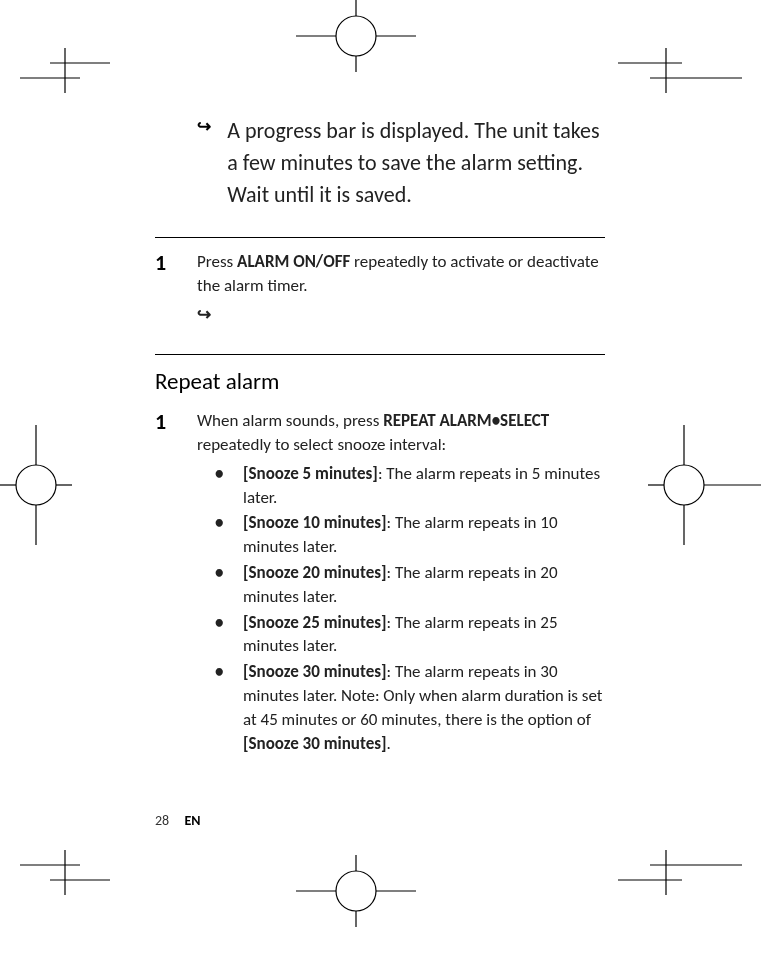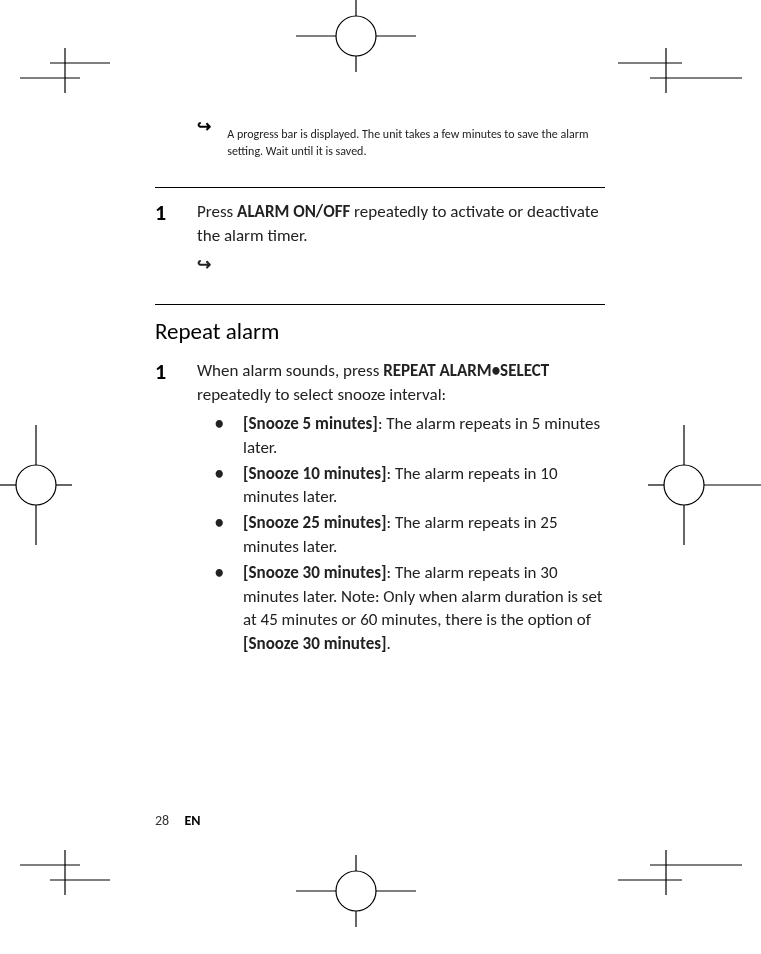--- a/index.html
+++ b/index.html
@@ -29,25 +29,24 @@
     margin-top: 10px;
   }
   .arrow-icon {
     font-size: 17px;
     font-weight: 600;
     margin-right: 16px;
     flex-shrink: 0;
     line-height: 1.4;
   }
   .arrow-text {
-    font-size: 12px;
+    font-size: 22px;
     line-height: 1.45;
     font-weight: 400;
     color: #222;
-    margin-top: 11px;
   }
   hr.section-rule {
     border: none;
     border-top: 1px solid #000;
     margin: 26px 0 12px 0;
   }
   .section-heading {
     font-size: 23px;
     font-weight: 400;
     margin: 0 0 14px 0;
@@ -210,20 +209,21 @@
 
   <h2 class="section-heading">Repeat alarm</h2>
 
   <div class="step-row">
     <div class="step-num">1</div>
     <div class="step-body">
       <span>When alarm sounds, press </span><span class="bold">REPEAT ALARM•SELECT</span><span> repeatedly to select snooze interval:</span>
       <ul class="bullets">
         <li><span class="bold">[Snooze 5 minutes]</span><span>: The alarm repeats in 5 minutes later.</span></li>
         <li><span class="bold">[Snooze 10 minutes]</span><span>: The alarm repeats in 10 minutes later.</span></li>
+        <li><span class="bold">[Snooze 20 minutes]</span><span>: The alarm repeats in 20 minutes later.</span></li>
         <li><span class="bold">[Snooze 25 minutes]</span><span>: The alarm repeats in 25 minutes later.</span></li>
         <li><span class="bold">[Snooze 30 minutes]</span><span>: The alarm repeats in 30 minutes later. Note: Only when alarm duration is set at 45 minutes or 60 minutes, there is the option of </span><span class="bold">[Snooze 30 minutes]</span><span>.</span></li>
       </ul>
     </div>
   </div>
 
 </div>
 
 <div class="footer">
   <span class="pg">28</span>

